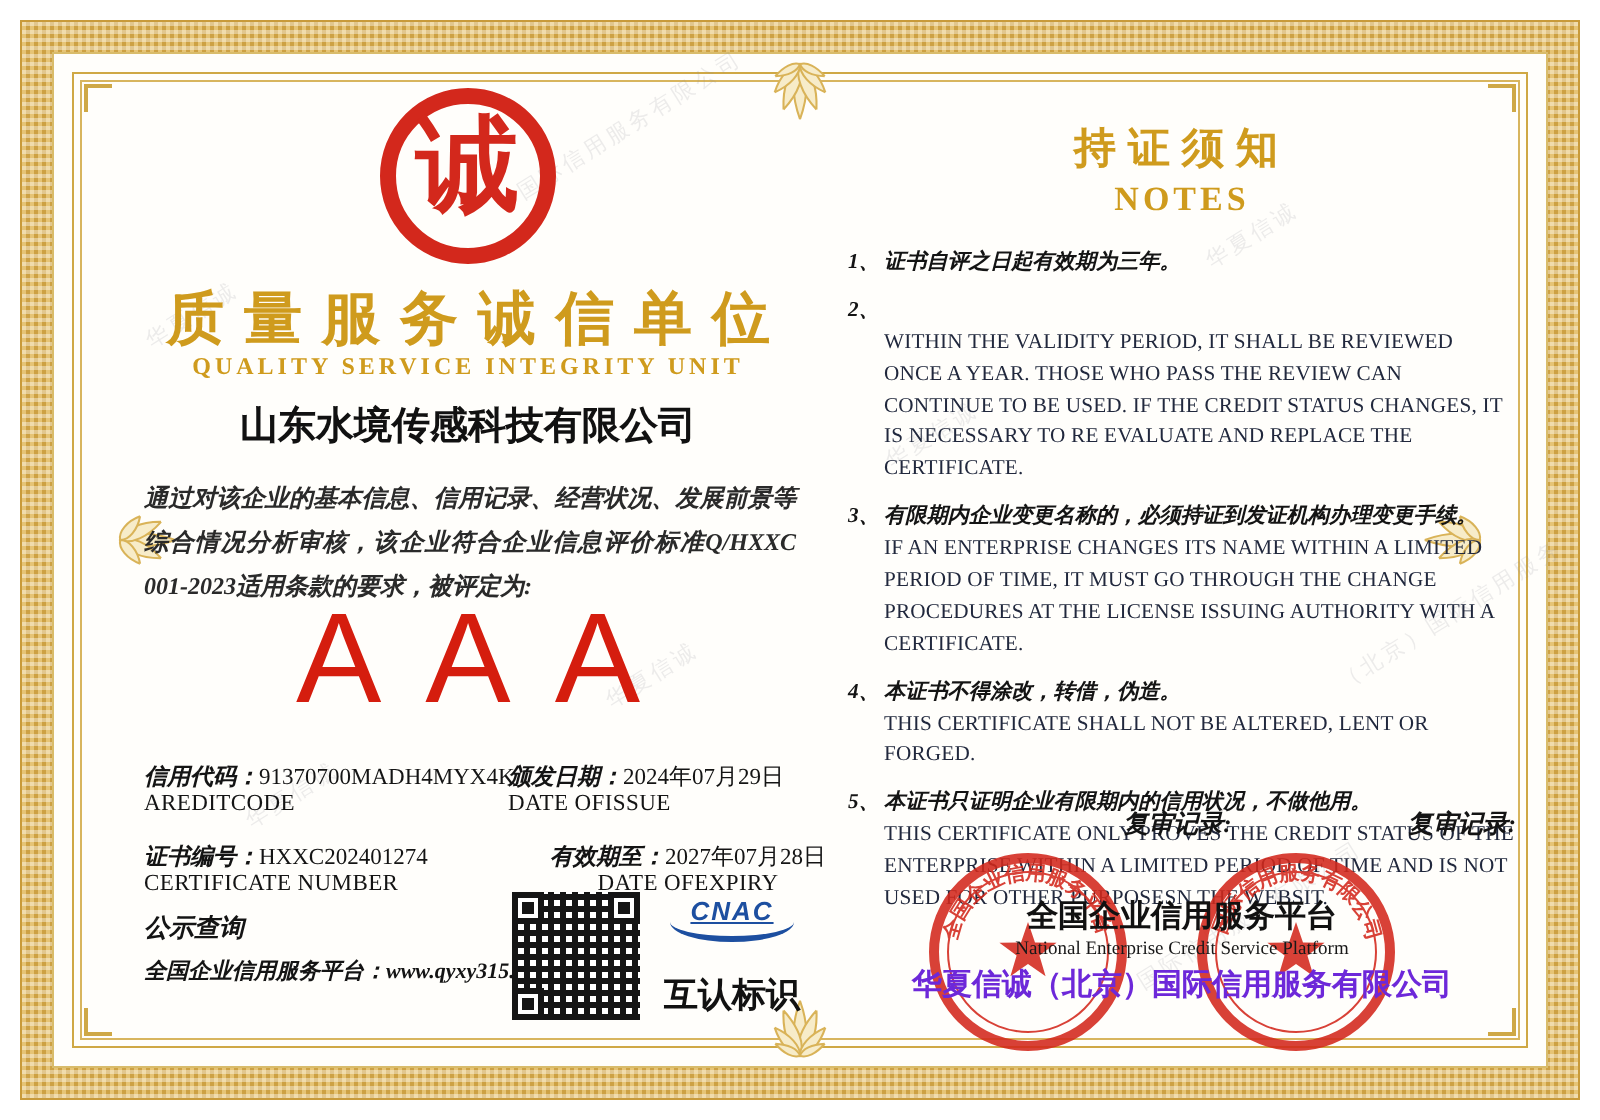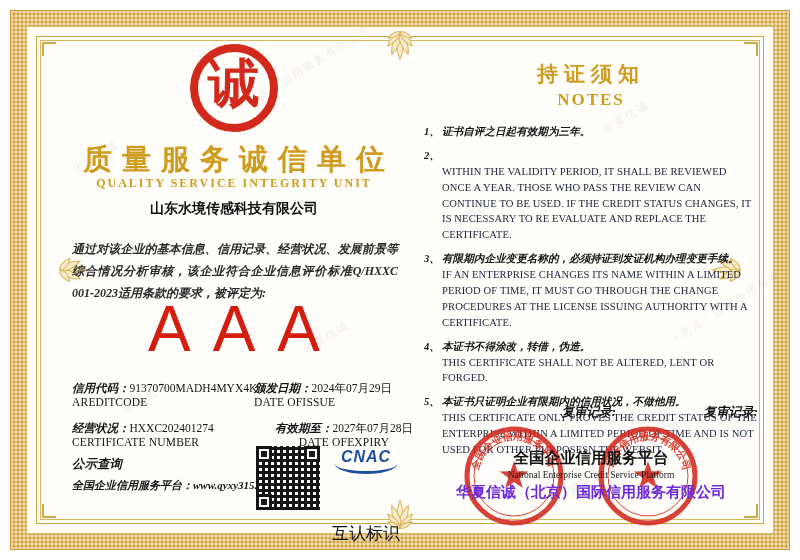--- a/index.html
+++ b/index.html
@@ -43,21 +43,21 @@
   .logo { position:absolute; left:132px; top:4px; width:88px; height:88px;
           border:8px solid #d3281c; border-radius:50%; display:flex; align-items:center; justify-content:center; }
   .logo .glyph { color:#d3281c; font-size:52px; font-weight:bold; line-height:1;
                  font-family:"Liberation Serif", serif; margin-top:-8px; }
   .title-zh { position:absolute; left:0; top:100px; width:100%; text-align:center;
               color:#cf9b1d; font-size:29px; font-weight:bold; letter-spacing:10px;
               font-family:"Liberation Sans", sans-serif; white-space:nowrap; text-indent:10px; }
   .title-en { position:absolute; left:0; top:136px; width:100%; text-align:center;
               color:#cf9b1d; font-size:12px; font-weight:bold; letter-spacing:2px; }
   .company { position:absolute; left:0; top:160px; width:100%; text-align:center;
-             color:#111; font-size:14px; font-weight:bold; font-family:"Liberation Sans", sans-serif; }
+             color:#111; font-size:19px; font-weight:bold; font-family:"Liberation Sans", sans-serif; }
   .statement { position:absolute; left:14px; top:198px; width:326px; color:#2a2a2a;
                font-size:12px; line-height:1.85; font-style:italic; font-weight:bold;
                text-align:justify; }
   .rating { position:absolute; left:0; top:252px; width:100%; text-align:center;
             color:#d51d0e; font-size:64px; letter-spacing:22px; text-indent:22px;
             font-family:Liberation Sans, sans-serif; }
 
   .field { position:absolute; font-size:11.5px; color:#141414; }
   .field .zh { font-weight:bold; font-style:italic; }
   .field .en { letter-spacing:.2px; }
@@ -73,26 +73,26 @@
 
   .qr { position:absolute; left:198px; top:406px; width:64px; height:64px; background:#fff;
         background-image:
           repeating-linear-gradient(0deg, #151515 0 3px, rgba(0,0,0,0) 3px 6px),
           repeating-linear-gradient(90deg, #151515 0 3px, #ffffff 3px 6px); }
   .qr .finder { position:absolute; width:16px; height:16px; border:3px solid #151515; background:#fff; }
   .qr .finder::after { content:""; position:absolute; left:2px; top:2px; width:6px; height:6px; background:#151515; }
   .qr .tl { left:0; top:0; } .qr .tr { right:0; top:0; } .qr .bl { left:0; bottom:0; }
 
   .cnac { position:absolute; left:272px; top:408px; width:72px; text-align:center; }
-  .cnac .word { color:#1d4fa0; font-size:16px; font-weight:bold; font-style:italic;
-                font-family:"Liberation Sans", sans-serif; letter-spacing:1px; }
+  .cnac .word { color:#1d4fa0; font-size:13px; font-weight:bold; font-style:italic;
+                font-family:"Liberation Sans", sans-serif; letter-spacing:1px;text-decoration:underline; }
   .cnac .swoosh { width:62px; height:12px; margin:0 auto;
                   border-bottom:3px solid #1d4fa0; border-radius:0 0 60% 60%/0 0 100% 100%; margin-top:-4px; }
   .mutual { position:absolute; left:264px; top:446px; width:88px; text-align:center;
-            font-size:17px; font-weight:normal; color:#111; font-family:"Liberation Sans", sans-serif;margin-top:36px; }
+            font-size:17px; font-weight:bold; color:#111; font-family:"Liberation Sans", sans-serif; }
 
   
   .right-col { position:absolute; left:384px; top:8px; width:334px; height:472px; }
   .notes-title { text-align:center; color:#cf9b1d; font-size:21px; font-weight:bold;
                  letter-spacing:6px; margin-top:12px; font-family:Liberation Serif, serif; }
   .notes-sub { text-align:center; color:#cf9b1d; font-size:17px; font-weight:bold;
                letter-spacing:2px; margin-top:2px; }
   .notes-list { margin-top:14px; }
   .note { display:flex; margin-bottom:8px; font-size:10.6px; line-height:1.5; }
   .note .num { width:18px; flex:none; font-weight:bold; font-style:italic; color:#141414; }
@@ -195,21 +195,21 @@
 
       <div class="field f1">
         <div><span class="zh">信用代码：</span><span>91370700MADH4MYX4K</span></div>
         <div class="en">AREDITCODE</div>
       </div>
       <div class="field f2">
         <div><span class="zh">颁发日期：</span><span>2024年07月29日</span></div>
         <div class="en">DATE OFISSUE</div>
       </div>
       <div class="field f3">
-        <div><span class="zh">经营状况：</span><span>HXXC202401274</span></div>
+        <div><span class="zh">证书编号：</span><span>HXXC202401274</span></div>
         <div class="en">CERTIFICATE NUMBER</div>
       </div>
       <div class="field f4">
         <div><span class="zh">有效期至：</span><span>2027年07月28日</span></div>
         <div class="en">DATE OFEXPIRY</div>
       </div>
 
       <div class="pubquery">公示查询</div>
       <div class="platform">全国企业信用服务平台：www.qyxy315.org.cn</div>
 

